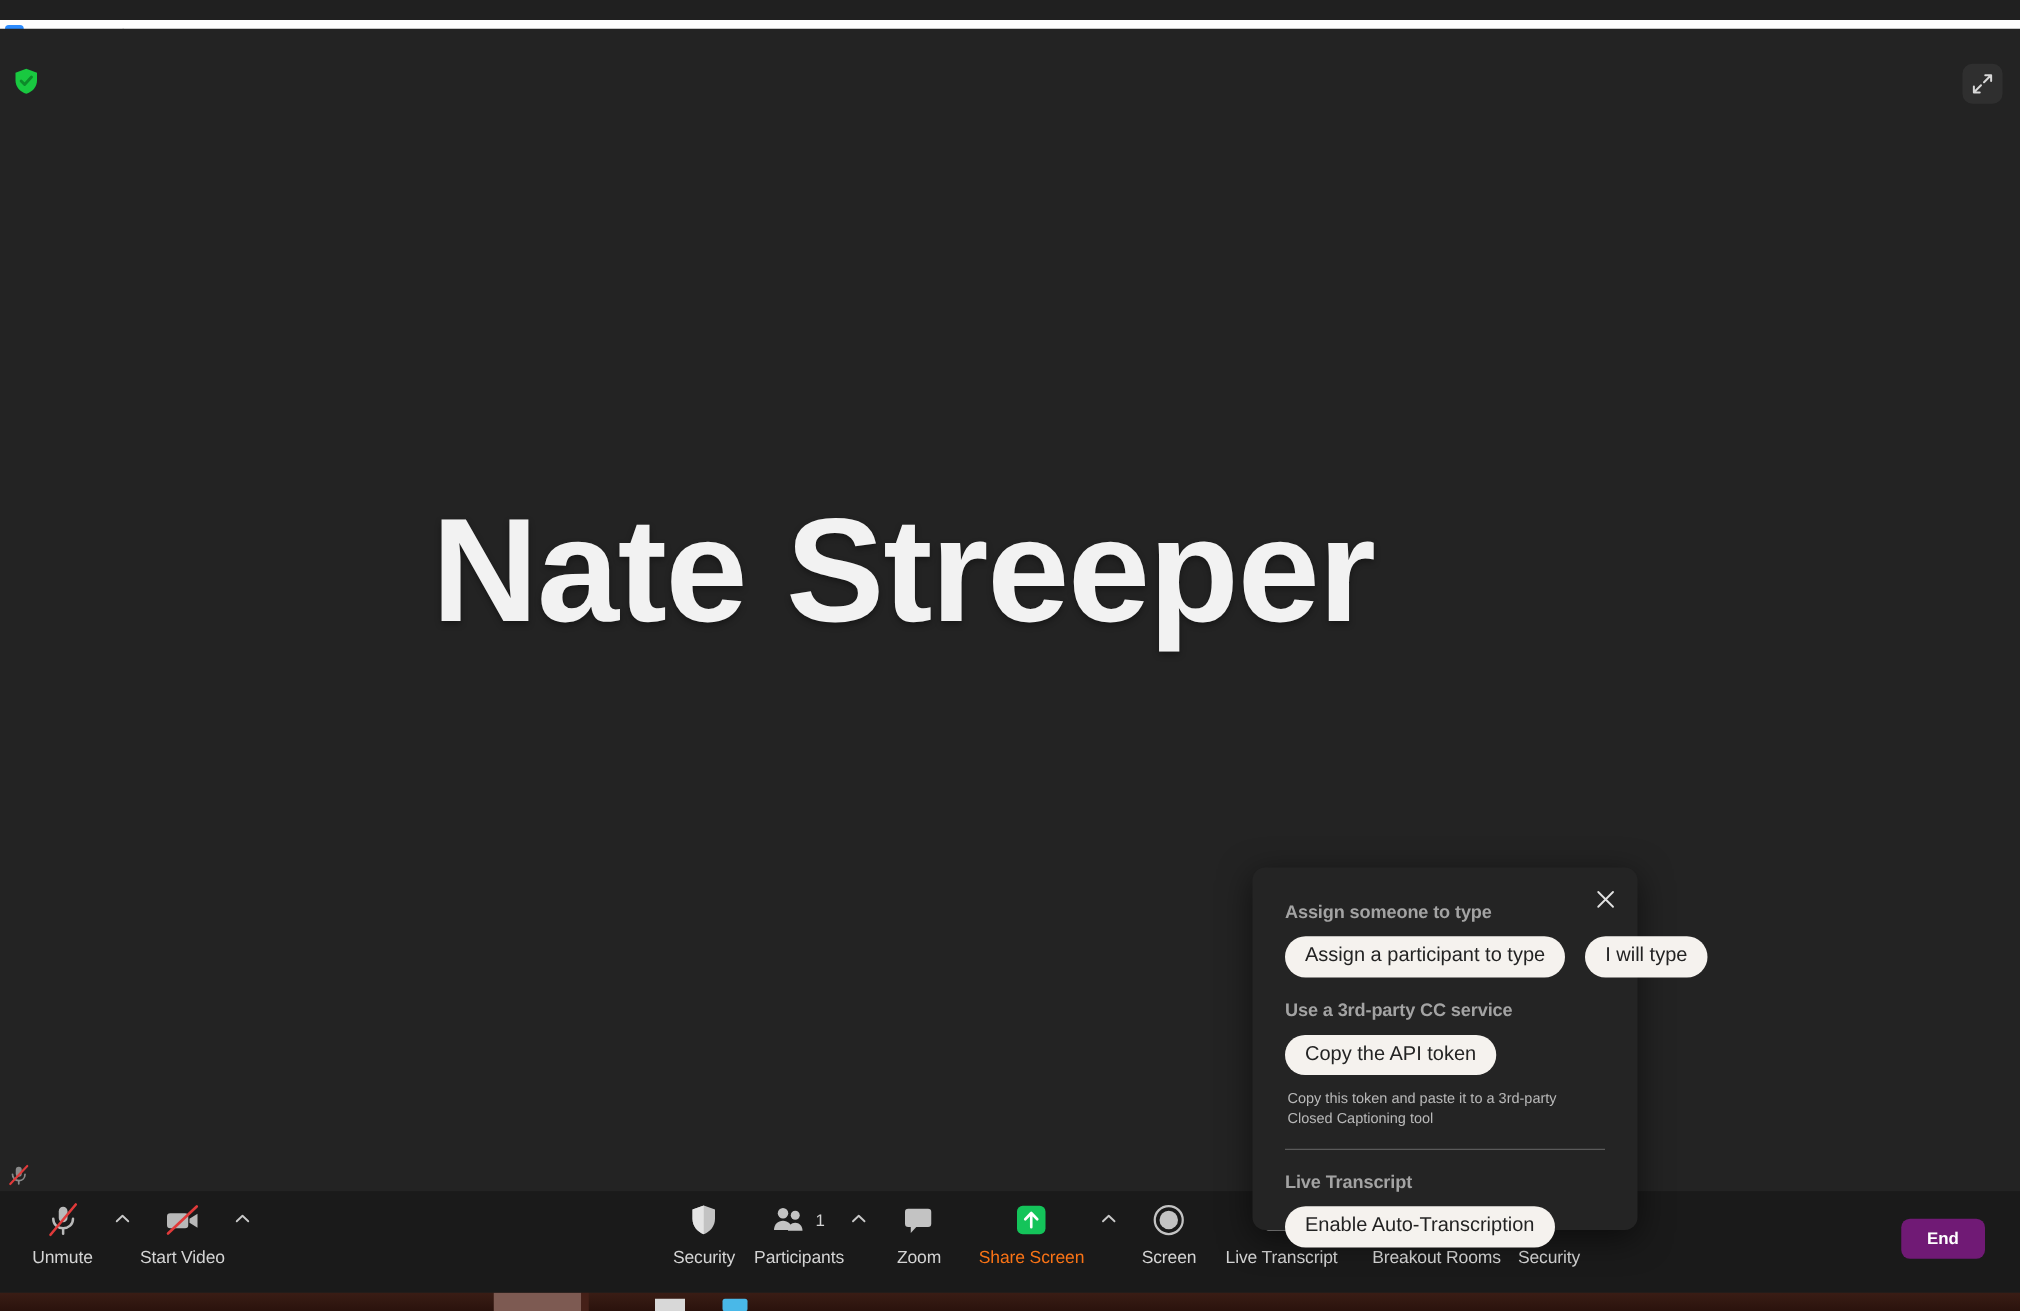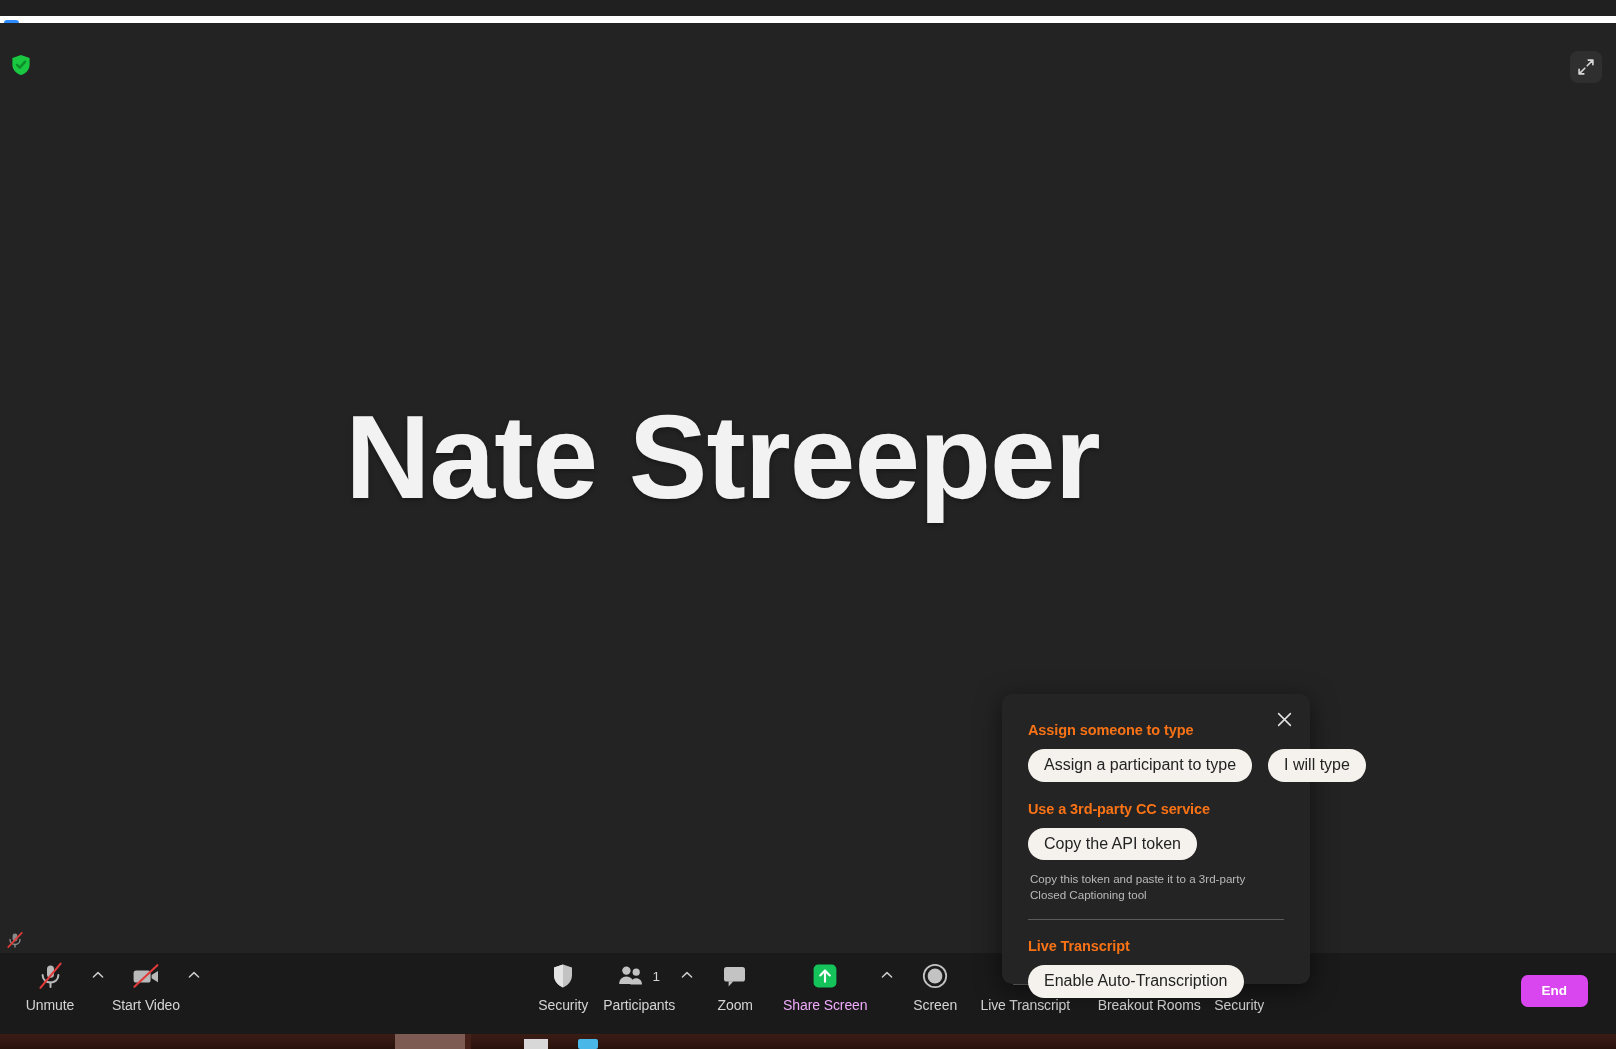--- a/index.html
+++ b/index.html
@@ -55,21 +55,21 @@
     box-shadow:0 6px 26px rgba(0,0,0,0.55);
     padding:28px 26px 0 26px;
     z-index:30;
   }
   .cc-close {
     position:absolute; right:14px; top:13px;
     width:24px; height:24px;
     display:flex; align-items:center; justify-content:center;
   }
   .cc-h {
-    font-size:14.5px; font-weight:700; color:#f97316;
+    font-size:14.5px; font-weight:700; color:#a3a3a3;
     letter-spacing:-.1px; margin-bottom:11px;
   }
   .cc-btnrow { display:flex; gap:16px; margin-bottom:19px; }
   .cc-btn {
     background:#f5f2ee; color:#232323;
     border:none; border-radius:18px;
     font-family:"Liberation Sans", sans-serif;
     font-size:16px; padding:7px 16px 8px;
     white-space:nowrap; line-height:1.1;
   }
@@ -97,30 +97,30 @@
     width:76px; cursor:default; position:relative;
   }
   .tb-item.wide { width:104px; }
   .tb-icon-box {
     height:28px; display:flex; align-items:center;
     justify-content:center; margin-bottom:7px;
   }
   .tb-label {
     font-size:14px; color:#d4d4d4; white-space:nowrap; letter-spacing:-.1px;
   }
-  .tb-label.green { color:#f0abfc; }
+  .tb-label.green { color:#f97316; }
   .caret {
     display:flex; align-items:flex-start; justify-content:center;
     width:20px; padding-top:9px; align-self:flex-start;
   }
   .pcount {
     font-size:13.5px; color:#d4d4d4; margin-left:4px; font-weight:400;
   }
   .end-btn {
-    background:#d946ef; color:#ffffff; border:none;
+    background:#701a75; color:#ffffff; border:none;
     border-radius:7px; font-family:"Liberation Sans", sans-serif;
     font-size:13.5px; font-weight:700; padding:8px 21px 9px;
   }
   .float-mic {
     position:absolute; left:4px; top:-24px;
     width:22px; height:22px;
     display:flex; align-items:center; justify-content:center;
   }
 
   

